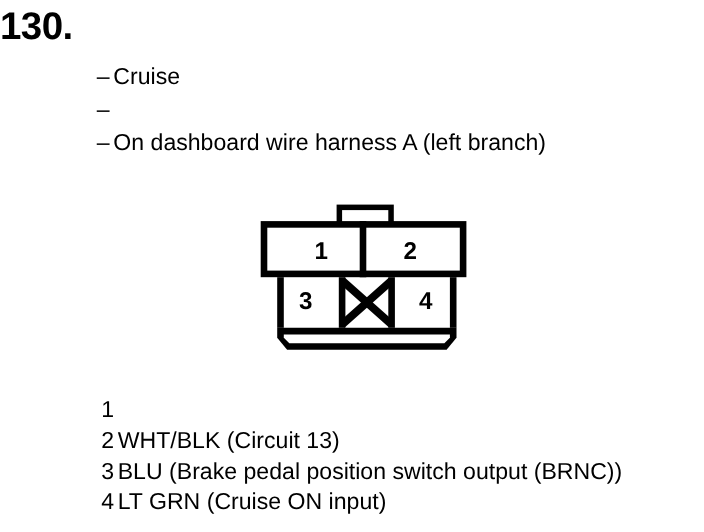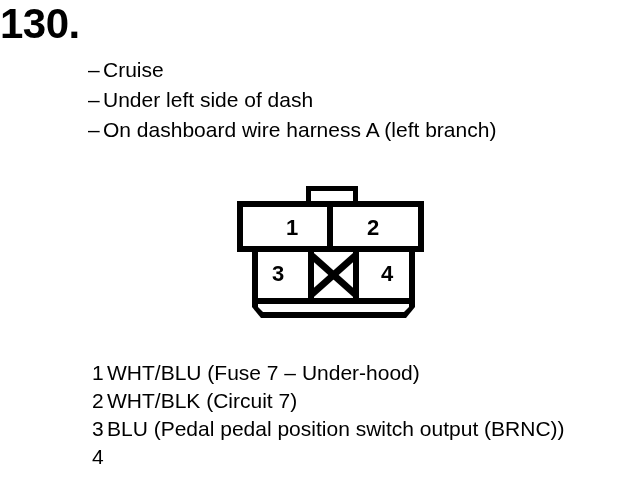--- a/index.html
+++ b/index.html
@@ -14,21 +14,21 @@
     -webkit-font-smoothing: antialiased;
   }
 
   .title-row {
     position: absolute;
     top: 0;
     left: 0;
     display: flex;
     gap: 16px;
     font-weight: bold;
-    font-size: 42px;
+    font-size: 35px;
     line-height: 48px;
     white-space: nowrap;
     letter-spacing: -0.5px;
   }
 
   .bullets {
     position: absolute;
     left: 88px;
     top: 55px;
     font-size: 21px;
@@ -69,21 +69,20 @@
   <span>130.</span>
 </div>
 
 <div class="bullets">
   <div class="bullet-line">
     <span class="bullet-dash">–</span>
     <span>Cruise</span>
   </div>
   <div class="bullet-line">
     <span class="bullet-dash">–</span>
-    <span>Under left side of dash</span>
   </div>
   <div class="bullet-line">
     <span class="bullet-dash">–</span>
     <span>On dashboard wire harness A (left branch)</span>
   </div>
 </div>
 
 <div class="connector-wrap">
   <svg viewBox="0 0 200 145" xmlns="http://www.w3.org/2000/svg">
 
@@ -106,26 +105,26 @@
     <text class="cavity-num" text-anchor="middle" x="62" y="55">1</text>
     <text class="cavity-num" text-anchor="middle" x="143" y="55">2</text>
     <text class="cavity-num" text-anchor="middle" x="48" y="101">3</text>
     <text class="cavity-num" text-anchor="middle" x="157" y="101">4</text>
   </svg>
 </div>
 
 <div class="pin-list">
   <div class="pin-row">
     <span class="pin-num">1</span>
-    <span>WHT/BLU (Fuse 7 – Under-hood)</span>
   </div>
   <div class="pin-row">
     <span class="pin-num">2</span>
-    <span>WHT/BLK (Circuit 7)</span>
+    <span>WHT/BLK (Circuit 13)</span>
   </div>
   <div class="pin-row">
     <span class="pin-num">3</span>
-    <span>BLU (Pedal pedal position switch output (BRNC))</span>
+    <span>BLU (Brake pedal position switch output (BRNC))</span>
   </div>
   <div class="pin-row">
     <span class="pin-num">4</span>
+    <span>LT GRN (Cruise ON input)</span>
   </div>
 </div>
 
 </body></html>

